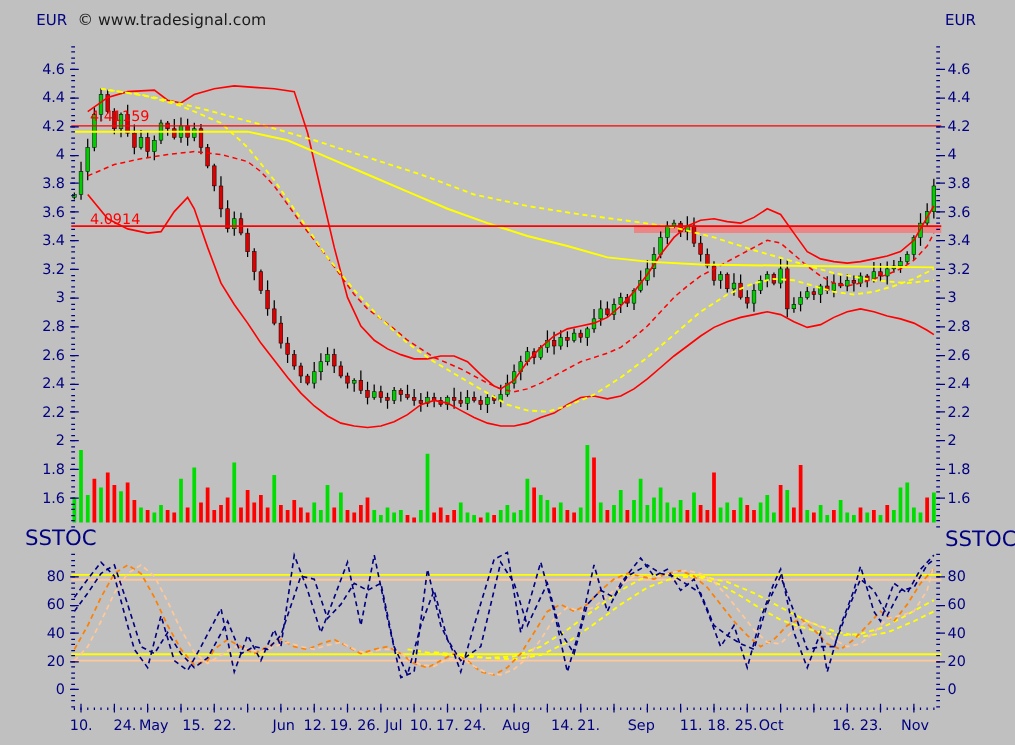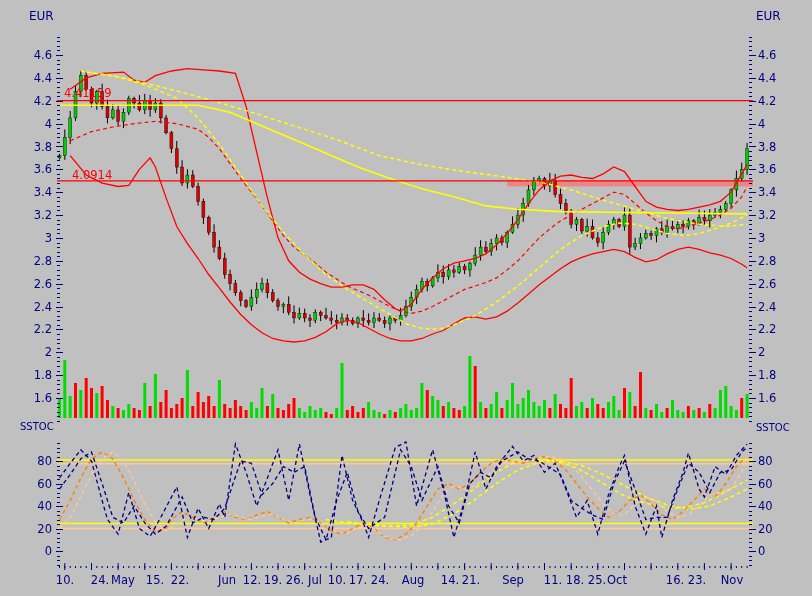--- a/index.html
+++ b/index.html
@@ -3,21 +3,21 @@
 <meta charset="utf-8">
 <style>
   html,body{margin:0;padding:0;background:#888;}
   .screen{
     position:relative;width:812px;height:596px;background:#c0c0c0;
     overflow:hidden;font-family:"DejaVu Sans","Liberation Sans",sans-serif;
   }
   .abs{position:absolute;white-space:nowrap;text-align:center;}
   .axis-currency{color:#000080;font-size:12px;}
   .copyright{color:#1a1a1a;font-size:12.5px;}
-  .panel-label{color:#000080;font-size:10px;}
+  .panel-label{color:#000080;font-size:17px;}
   .hline-label{color:#ff0000;font-size:11.5px;}
   svg{position:absolute;left:0;top:0;}
   text.tick-label{font-size:11.5px;fill:#000080;font-family:"DejaVu Sans","Liberation Sans",sans-serif;}
   text.date-label{font-size:11.5px;fill:#000080;font-family:"DejaVu Sans","Liberation Sans",sans-serif;}
 </style>
 </head>
 <body>
 
 <div class="screen">
   <svg id="chart" width="812" height="596">
@@ -932,18 +932,19 @@
         <text x="575" y="584" text-anchor="middle" class="date-label">18.</text>
         <text x="597" y="584" text-anchor="middle" class="date-label">25.</text>
         <text x="617" y="584" text-anchor="middle" class="date-label">Oct</text>
         <text x="675" y="584" text-anchor="middle" class="date-label">16.</text>
         <text x="697" y="584" text-anchor="middle" class="date-label">23.</text>
         <text x="732" y="584" text-anchor="middle" class="date-label">Nov</text>
       </g>
     </svg>
 
   <div class="abs axis-currency" style="left:29px;top:9px;">EUR</div>
+  <div class="abs copyright" style="left:62px;top:8px;">© www.tradesignal.com</div>
   <div class="abs axis-currency" style="left:756px;top:9px;">EUR</div>
   <div class="abs panel-label" style="left:20px;top:421px;">SSTOC</div>
   <div class="abs panel-label" style="left:756px;top:422px;">SSTOC</div>
-  <div class="abs hline-label" style="left:64px;top:86px;">4.41159</div>
+  <div class="abs hline-label" style="left:72px;top:86px;">4.41159</div>
   <div class="abs hline-label" style="left:72px;top:168px;">4.0914</div>
 </div>
 
 </body></html>

